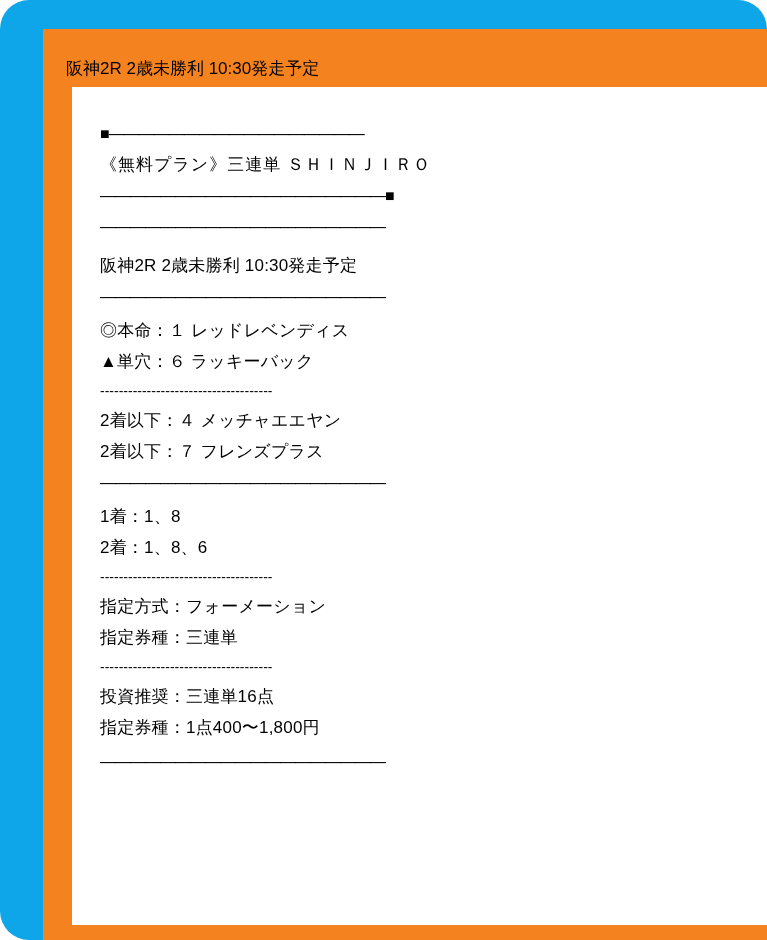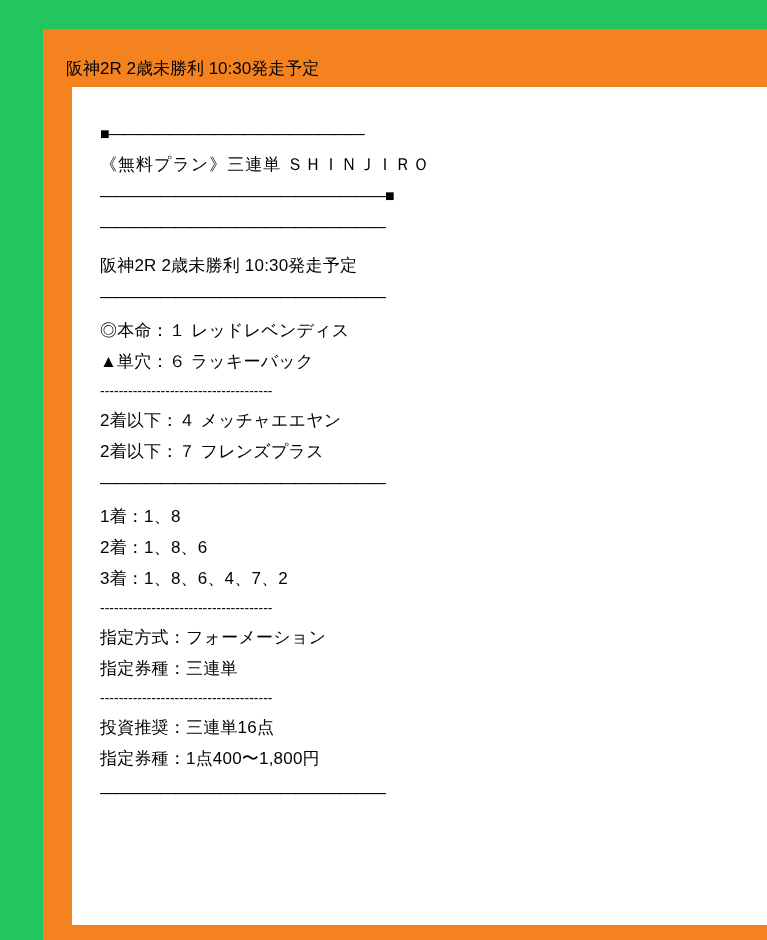--- a/index.html
+++ b/index.html
@@ -10,22 +10,23 @@
   body {
     width: 767px;
     height: 940px;
     font-family: "Liberation Sans", sans-serif;
     overflow: hidden;
   }
   #page {
     position: relative;
     width: 767px;
     height: 940px;
-    background: #22c55e;
+    background: #0ea5e9;
     box-sizing: border-box;
+    border-radius: 29px;
   }
   #orange-frame {
     position: absolute;
     left: 43px;
     top: 29px;
     width: 724px;
     height: 911px;
     background: #f4821f;
     box-sizing: border-box;
   }
@@ -67,21 +68,20 @@
   }
   .line.dashes {
     font-size: 14px;
     letter-spacing: 0px;
     color: #111111;
     line-height: 28px;
   }
   .line.title {
     font-size: 17px;
     letter-spacing: 1px;
-    font-family: Liberation Serif, serif;
   }
   .spacer-sm { height: 8px; }
   .spacer-xs { height: 3px; }
 </style>
 </head>
 <body>
 
 <div id="page">
 
   <div id="orange-frame"></div>
@@ -111,21 +111,20 @@
 
     <div class="line">2着以下：４ メッチャエエヤン</div>
     <div class="line">2着以下：７ フレンズプラス</div>
 
     <div class="line rule">———————————————————</div>
 
     <div class="spacer-xs"></div>
 
     <div class="line">1着：1、8</div>
     <div class="line">2着：1、8、6</div>
-    <div class="line">3着：1、8、6、4、7、2</div>
 
     <div class="line dashes">-------------------------------------</div>
 
     <div class="line">指定方式：フォーメーション</div>
     <div class="line">指定券種：三連単</div>
 
     <div class="line dashes">-------------------------------------</div>
 
     <div class="line">投資推奨：三連単16点</div>
     <div class="line">指定券種：1点400〜1,800円</div>

